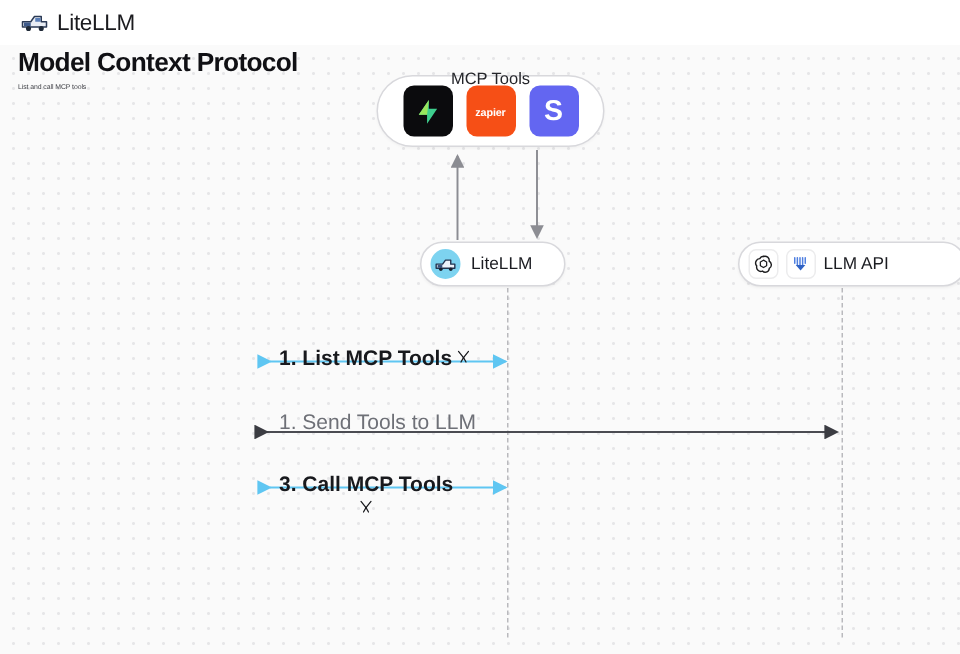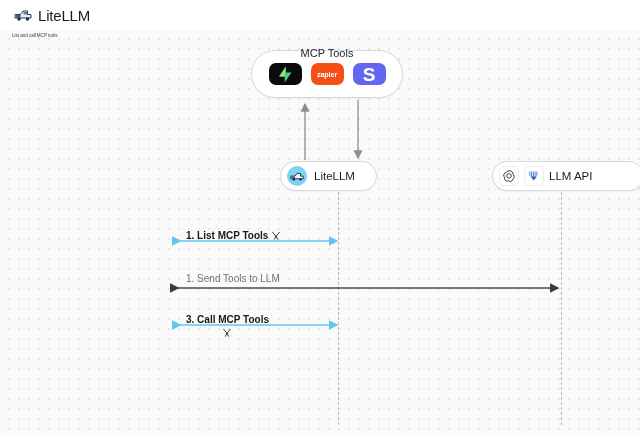--- a/index.html
+++ b/index.html
@@ -102,21 +102,21 @@
   .mcp-label {
     position: absolute;
     left: 251px; top: 47px;
     width: 152px;
     text-align: center;
     font-size: 11px;
     color: #25262b;
     z-index: 16;
   }
   .tool-icon {
-    width: 33px; height: 22px;
+    width: 33px; height: 34px;
     border-radius: 7px;
     display: flex;
     align-items: center;
     justify-content: center;
     flex: none;
     overflow: hidden;
     text-align: center;
   }
   .tool-icon.supabase { background: #0b0b0d; }
   .tool-icon.zapier   { background: #f64f16; }
@@ -226,21 +226,21 @@
     position: absolute;
     top: 0; left: 0;
     width: 640px; height: 436px;
     z-index: 10;
     pointer-events: none;
   }
 
   
   .msg-label {
     position: absolute;
-    font-size: 10px;
+    font-size: 14px;
     z-index: 20;
     white-space: nowrap;
     display: flex;
     align-items: center;
     gap: 3px;
     background: rgba(250,250,250,0.0);
   }
   .msg-label.dark { color: #18191d; font-weight: bold; }
   .msg-label.muted { color: #6e7077; }
   #msg-1 { left: 186px; top: 230px; }
@@ -262,20 +262,21 @@
     <path d="M2 20 L2 13 L13 13 L18 6 L27 6 L27 13 L34 13 L34 20 Z" fill="#e9edf4" stroke="#2b3a55" stroke-width="2" stroke-linejoin="round"></path>
     <rect x="4" y="14" width="9" height="5" fill="#3f5b8b"></rect>
     <rect x="19" y="8" width="7" height="5" fill="#5b7fb8"></rect>
     <circle cx="10" cy="22" r="3.4" fill="#1f2937"></circle>
     <circle cx="27" cy="22" r="3.4" fill="#1f2937"></circle>
   </svg>
   <span class="brand-name">LiteLLM</span>
 </div>
 
 <div class="page-head">
+  <div class="page-title">Model Context Protocol</div>
   <div class="page-subtitle">List and call MCP tools</div>
 </div>
 
 <div class="lifeline" id="lifeline-litellm"></div>
 <div class="lifeline" id="lifeline-llmapi"></div>
 
 <div class="mcp-label">MCP Tools</div>
 <div class="node" id="mcp-tools-group">
 
   <div class="tool-icon supabase">

